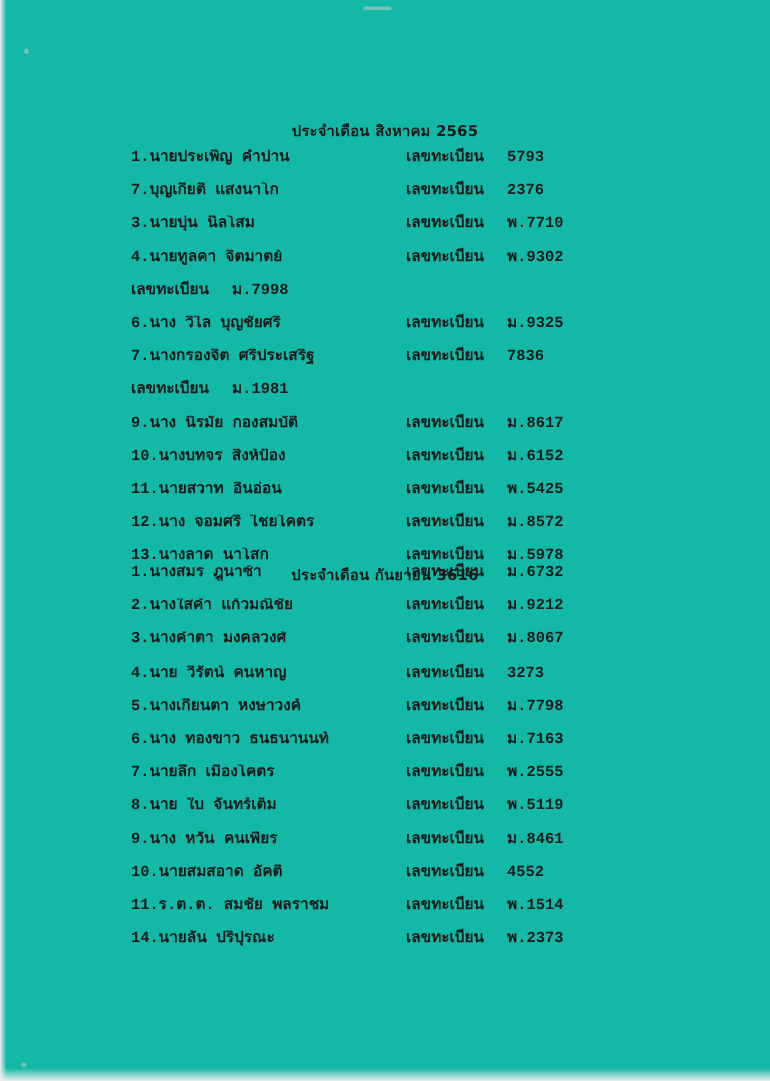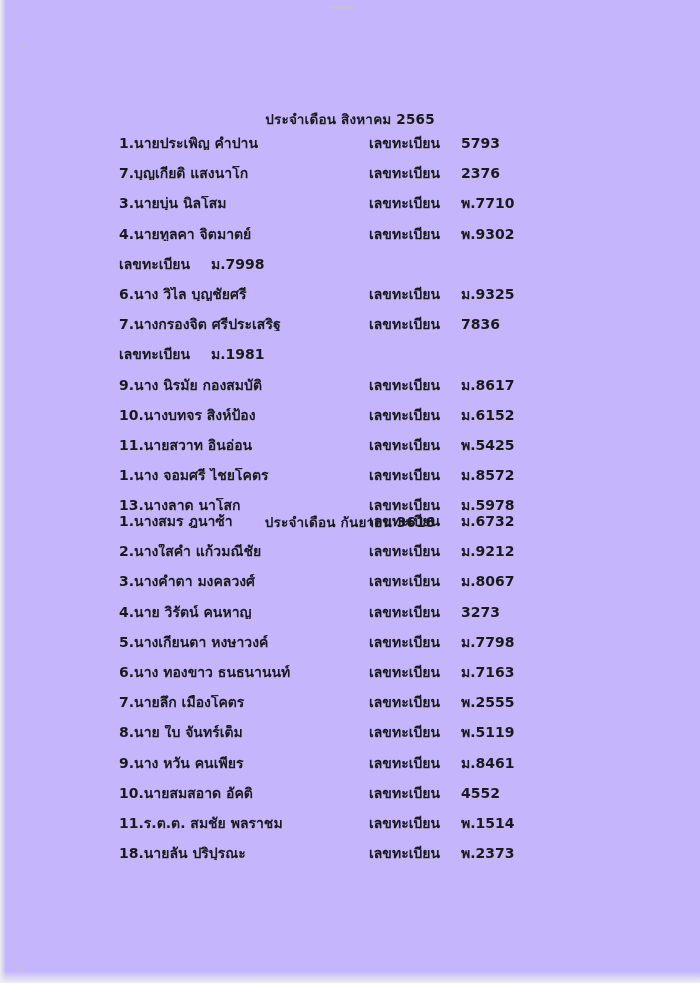--- a/index.html
+++ b/index.html
@@ -12,21 +12,21 @@
     background: #ffffff;
     font-family: "DejaVu Sans", sans-serif;
     color: #1a1a1a;
     position: relative;
     overflow: hidden;
   }
   
   .page {
     position: absolute;
     inset: 0;
-    background: #c4b5fd;
+    background: #14b8a6;
   }
   .scan-speck {
     position: absolute;
     background: #c9c6c0;
     border-radius: 50%;
     opacity: .55;
   }
   .scan-edge-left {
     position: absolute;
     left: 0; top: 0; bottom: 0;
@@ -77,21 +77,21 @@
   .row .reg-value {
     flex: 0 0 auto;
     font-weight: 700;
   }
 
   
   #section-1 .section-heading { position: absolute; left: 0; right: 0; top: 108px; }
   #section-1 .rows { position: absolute; left: 119px; top: 136px; }
   #section-2 .section-heading { position: absolute; left: 0; right: 0; top: 511px; }
   #section-2 .rows { position: absolute; left: 119px; top: 514px; }
-  .rows .row { height: 30.2px; }
+  .rows .row { height: 30.2px; font-family: Liberation Mono, monospace; }
 </style>
 </head>
 <body>
 
 <div class="page">
   <div class="scan-edge-left"></div>
   <div class="scan-edge-bottom"></div>
   <div class="scan-speck" style="left:22px;top:44px;width:4px;height:5px;"></div>
   <div class="scan-speck" style="left:330px;top:6px;width:26px;height:3px;border-radius:2px;"></div>
   <div class="scan-speck" style="left:19px;top:966px;width:5px;height:4px;"></div>
@@ -148,21 +148,21 @@
           <span class="name">10.นางบทจร สิงห์ป้อง</span>
           <span class="reg-label">เลขทะเบียน</span>
           <span class="reg-value">ม.6152</span>
         </li>
         <li class="row">
           <span class="name">11.นายสวาท อินอ่อน</span>
           <span class="reg-label">เลขทะเบียน</span>
           <span class="reg-value">พ.5425</span>
         </li>
         <li class="row">
-          <span class="name">1.นาง จอมศรี ไชยโคตร</span>
+          <span class="name">12.นาง จอมศรี ไชยโคตร</span>
           <span class="reg-label">เลขทะเบียน</span>
           <span class="reg-value">ม.8572</span>
         </li>
         <li class="row">
           <span class="name">13.นางลาด นาโสก</span>
           <span class="reg-label">เลขทะเบียน</span>
           <span class="reg-value">ม.5978</span>
         </li>
       </ul>
     </div>
@@ -219,21 +219,21 @@
           <span class="name">10.นายสมสอาด อัคติ</span>
           <span class="reg-label">เลขทะเบียน</span>
           <span class="reg-value">4552</span>
         </li>
         <li class="row">
           <span class="name">11.ร.ต.ต. สมชัย พลราชม</span>
           <span class="reg-label">เลขทะเบียน</span>
           <span class="reg-value">พ.1514</span>
         </li>
         <li class="row">
-          <span class="name">18.นายลั่น ปริปุรณะ</span>
+          <span class="name">14.นายลั่น ปริปุรณะ</span>
           <span class="reg-label">เลขทะเบียน</span>
           <span class="reg-value">พ.2373</span>
         </li>
       </ul>
     </div>
 
   </div>
 </div>
 
 </body></html>

